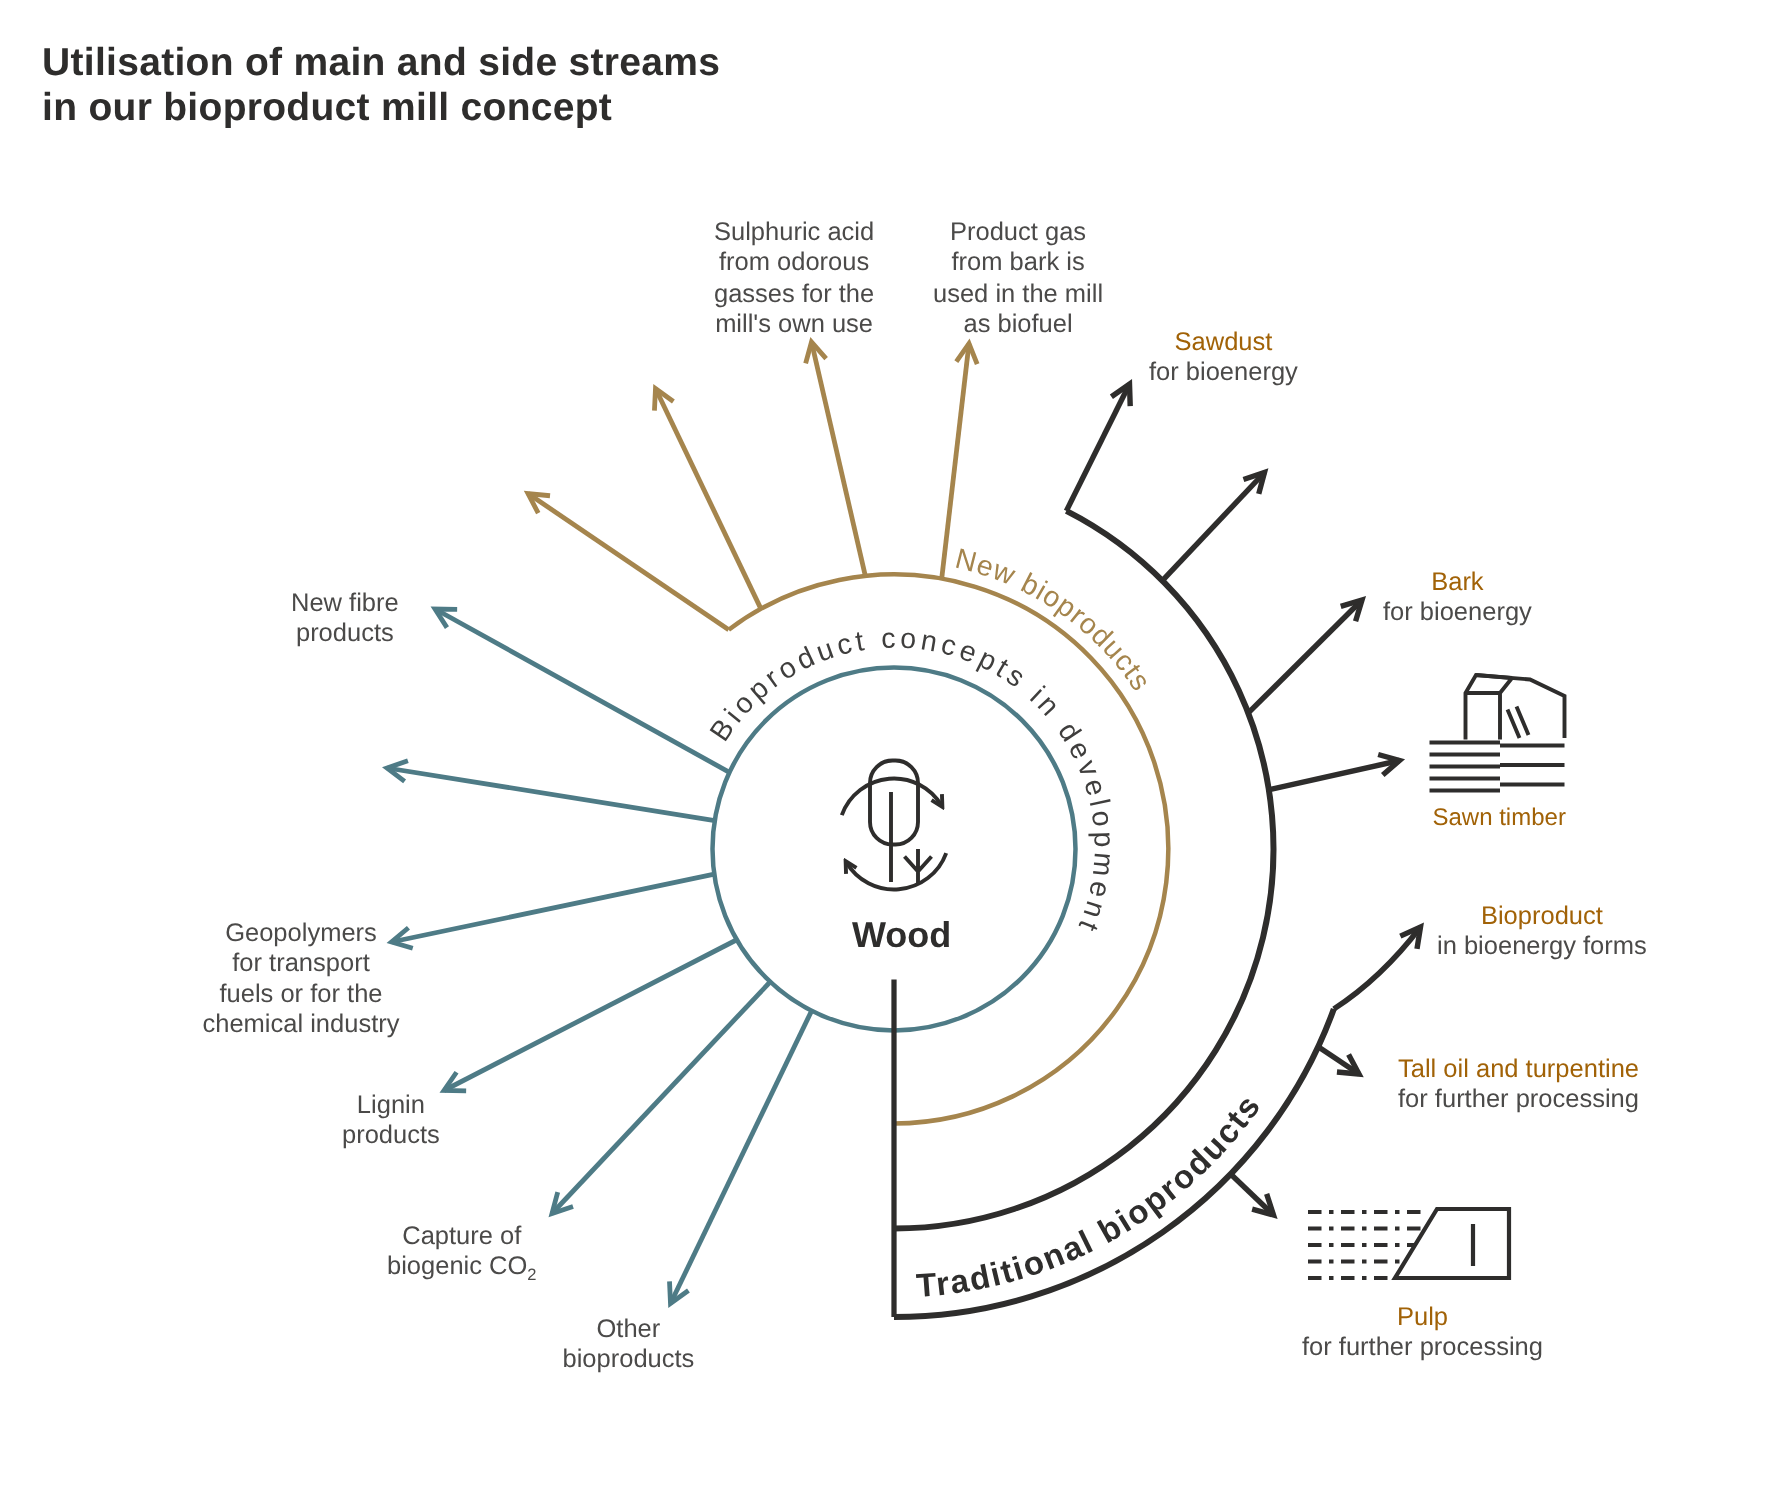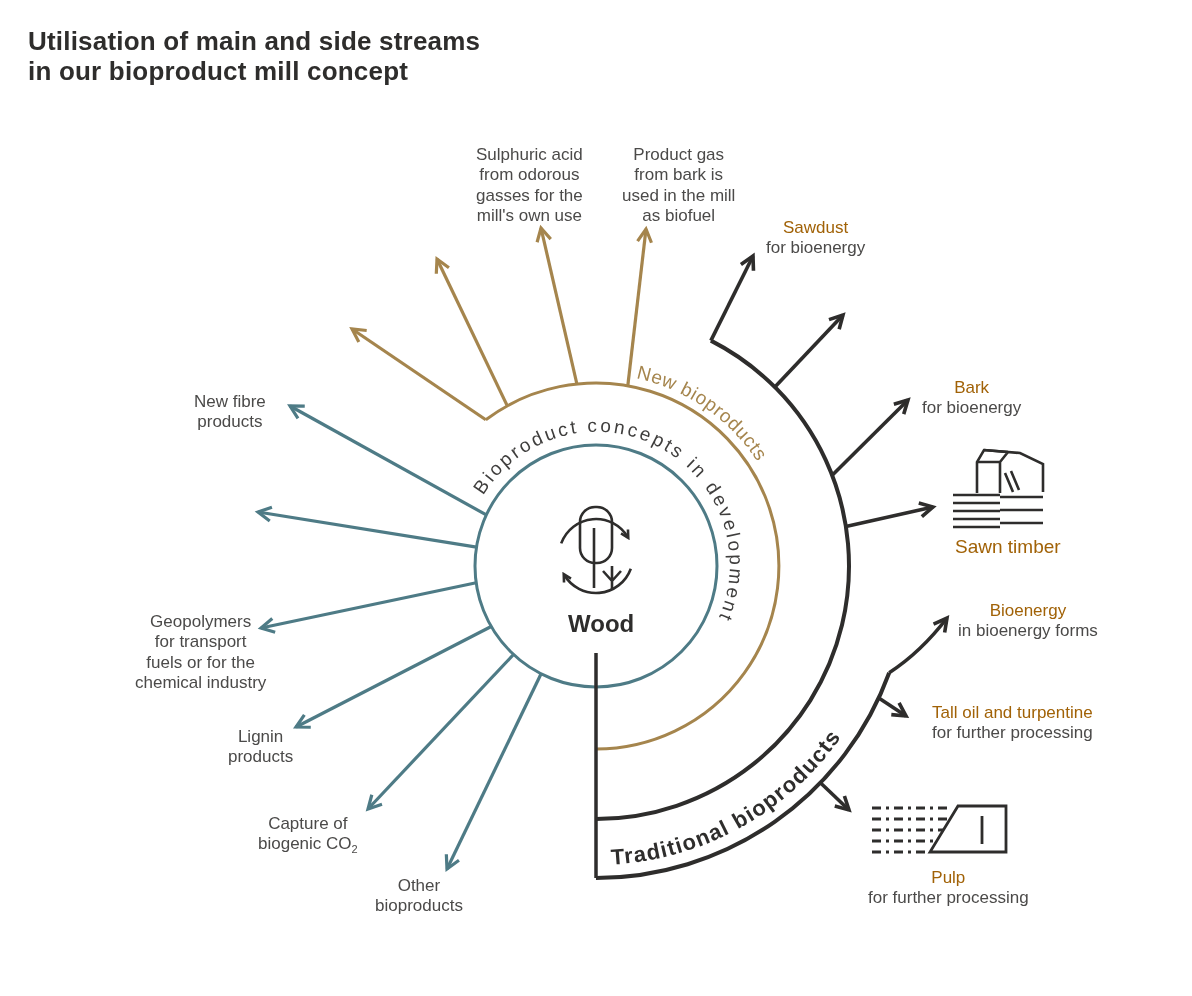--- a/index.html
+++ b/index.html
@@ -12,21 +12,21 @@
     font-size:26px;line-height:1.17;font-weight:bold;color:#2e2d2c;letter-spacing:.2px;
   }
   .lbl{position:absolute;font-size:17px;line-height:1.2;color:#4b4a49;white-space:nowrap;text-align:center;}
   .lbl .head{font-weight:normal;color:#a16207;}
   .lbl.center{color:#2e2d2c;font-weight:600;font-size:24px;}
   .lbl sub{font-size:11px;}
   #diagram-svg{position:absolute;left:0;top:0;}
   .ring-text{font-size:19px;letter-spacing:1.4px;fill:#3f3e3d;}
   .ring-text-gold{font-size:19px;letter-spacing:1px;fill:#a5854d;}
   .ring-text-trad{font-size:22px;font-weight:bold;letter-spacing:.8px;fill:#2e2d2c;}
-  .big-head{font-size:19px;}
+  .big-head{font-size:16px;}
 </style>
 </head>
 <body>
 
 <div id="stage">
 
   <div id="page-title">
     <div>Utilisation of main and side streams</div>
     <div>in our bioproduct mill concept</div>
   </div>
@@ -166,21 +166,21 @@
     <div>for bioenergy</div>
   </div>
   <div class="lbl" style="left:922px;top:378px">
     <div class="head">Bark</div>
     <div>for bioenergy</div>
   </div>
   <div class="lbl" style="left:955px;top:536px">
     <div class="head big-head">Sawn timber</div>
   </div>
   <div class="lbl" style="left:958px;top:601px">
-    <div class="head">Bioenergy</div>
+    <div class="head">Bioproduct</div>
     <div>in bioenergy forms</div>
   </div>
   <div class="lbl" style="left:932px;top:703px">
     <div class="head">Tall oil and turpentine</div>
     <div>for further processing</div>
   </div>
   <div class="lbl" style="left:868px;top:868px">
     <div class="head">Pulp</div>
     <div>for further processing</div>
   </div>

